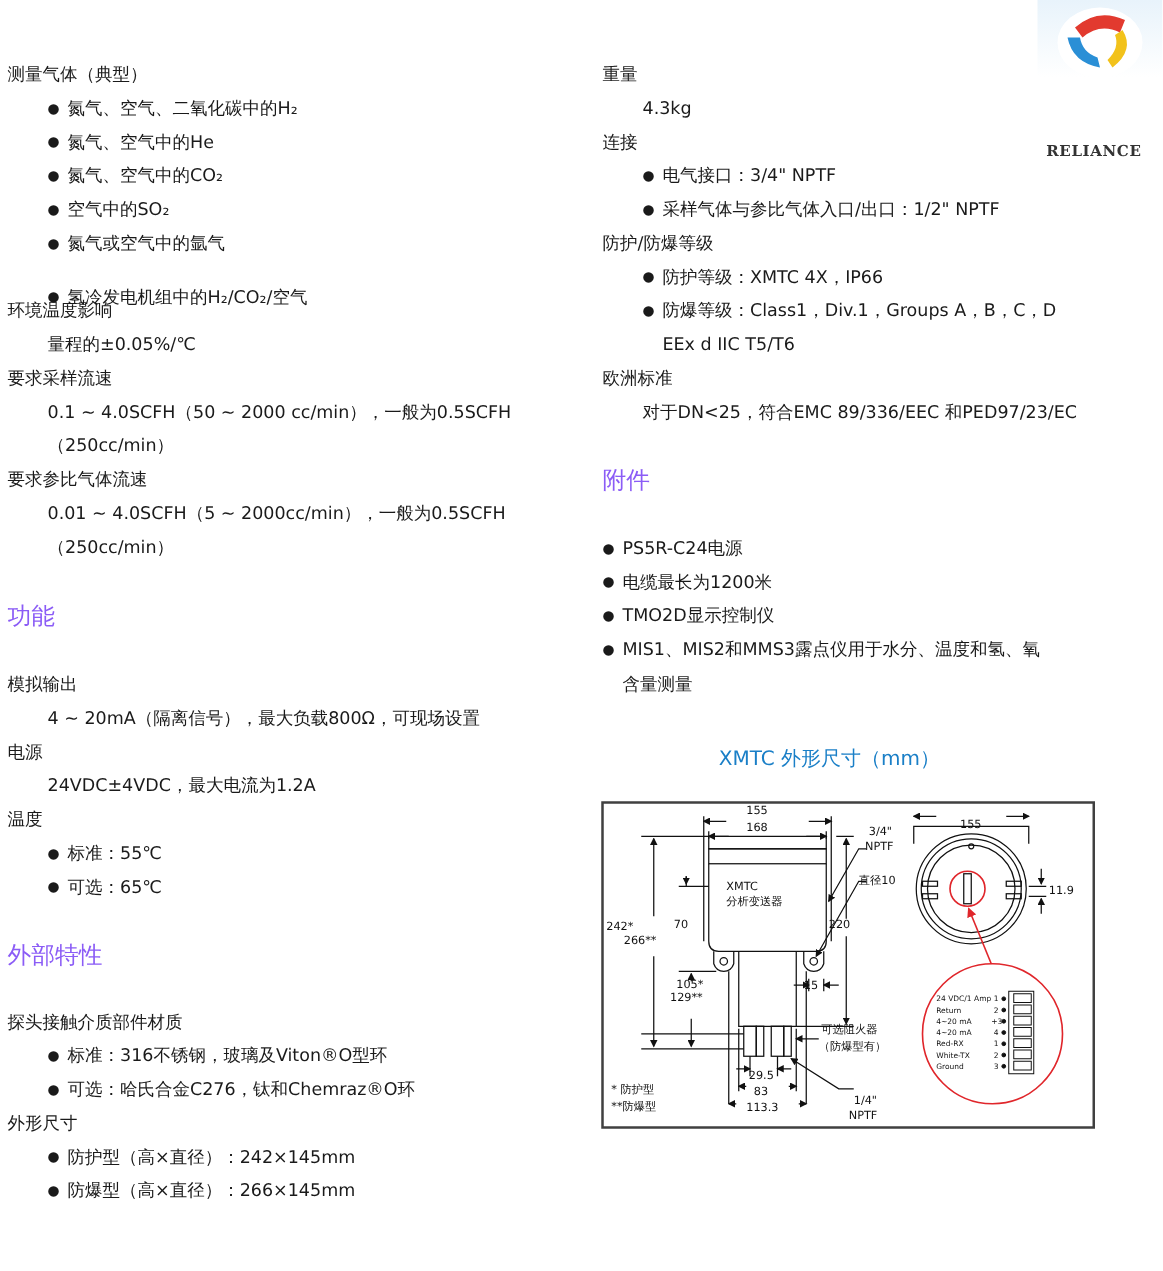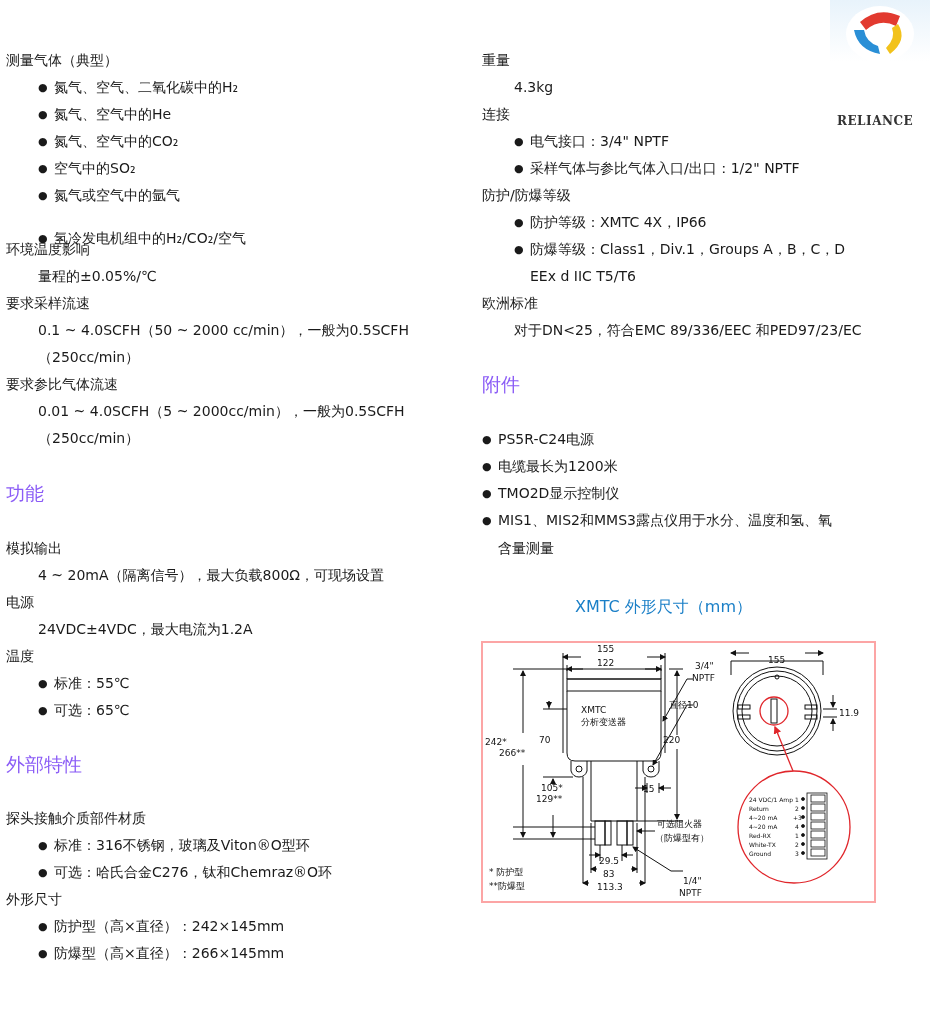--- a/index.html
+++ b/index.html
@@ -16,21 +16,21 @@
   .bullet { left: 32px; }
   .bullet::before { content: "●"; display: inline-block; width: 16px; font-size: 11px; vertical-align: 1px; }
   .bullet-flush { left: 0; }
   .bullet-flush::before { content: "●"; display: inline-block; width: 16px; font-size: 11px; vertical-align: 1px; }
   .section-title { position: absolute; left: 0; color: #8b5cf6; font-size: 19px; line-height: 26px; white-space: nowrap; }
 
   .logo { position: absolute; left: 830px; top: 0; width: 100px; height: 88px; background: linear-gradient(#e8f3fb, #ffffff 70%); }
   .logo-text { position: absolute; left: 7px; top: 66px; font-family: "DejaVu Serif", serif; font-weight: bold; font-size: 12px; color: #333; letter-spacing: 0.5px; margin-top: 48px; }
 
   .diagram-title { position: absolute; left: 575px; top: 597px; color: #1a7fc7; font-size: 16px; white-space: nowrap; }
-  .diagram { position: absolute; left: 481px; top: 641px; width: 395px; height: 262px; border: 2px solid #fca5a5; background: #fff; }
+  .diagram { position: absolute; left: 481px; top: 641px; width: 395px; height: 262px; border: 2px solid #404040; background: #fff; }
   .diagram svg { position: absolute; left: 0; top: 0; }
   .dlabel { position: absolute; font-size: 9px; line-height: 11px; color: #111; white-space: nowrap; }
   .tlabel { position: absolute; font-size: 6px; line-height: 7px; color: #111; white-space: nowrap; }
 </style>
 </head>
 <body>
 
 <div class="logo">
   <svg width="100" height="66" viewBox="0 0 100 66">
     <ellipse cx="50" cy="34" rx="34" ry="28" fill="#ffffff"></ellipse>
@@ -216,24 +216,24 @@
         <circle cx="320" cy="165" r="1.5" fill="#111"></circle>
       <circle cx="320" cy="174" r="1.5" fill="#111"></circle>
         <circle cx="320" cy="183" r="1.5" fill="#111"></circle>
       <circle cx="320" cy="192" r="1.5" fill="#111"></circle>
         <circle cx="320" cy="201" r="1.5" fill="#111"></circle>
       <circle cx="320" cy="210" r="1.5" fill="#111"></circle>
     </g>
   </svg>
 
   <div class="dlabel" style="left:114px; top:1px">155</div>
-  <div class="dlabel" style="left:114px; top:15px">122</div>
+  <div class="dlabel" style="left:114px; top:15px">168</div>
   <div class="dlabel" style="left:212px; top:18px">3/4"</div>
   <div class="dlabel" style="left:209px; top:30px">NPTF</div>
-  <div class="dlabel" style="left:186px; top:57px">直径10</div>
+  <div class="dlabel" style="left:204px; top:57px">直径10</div>
   <div class="dlabel" style="left:98px; top:62px">XMTC</div>
   <div class="dlabel" style="left:98px; top:74px">分析变送器</div>
   <div class="dlabel" style="left:2px; top:94px">242*</div>
   <div class="dlabel" style="left:16px; top:105px">266**</div>
   <div class="dlabel" style="left:56px; top:92px">70</div>
   <div class="dlabel" style="left:180px; top:92px">220</div>
   <div class="dlabel" style="left:58px; top:140px">105*</div>
   <div class="dlabel" style="left:53px; top:151px">129**</div>
   <div class="dlabel" style="left:160px; top:141px">15</div>
   <div class="dlabel" style="left:174px; top:176px">可选阻火器</div>

